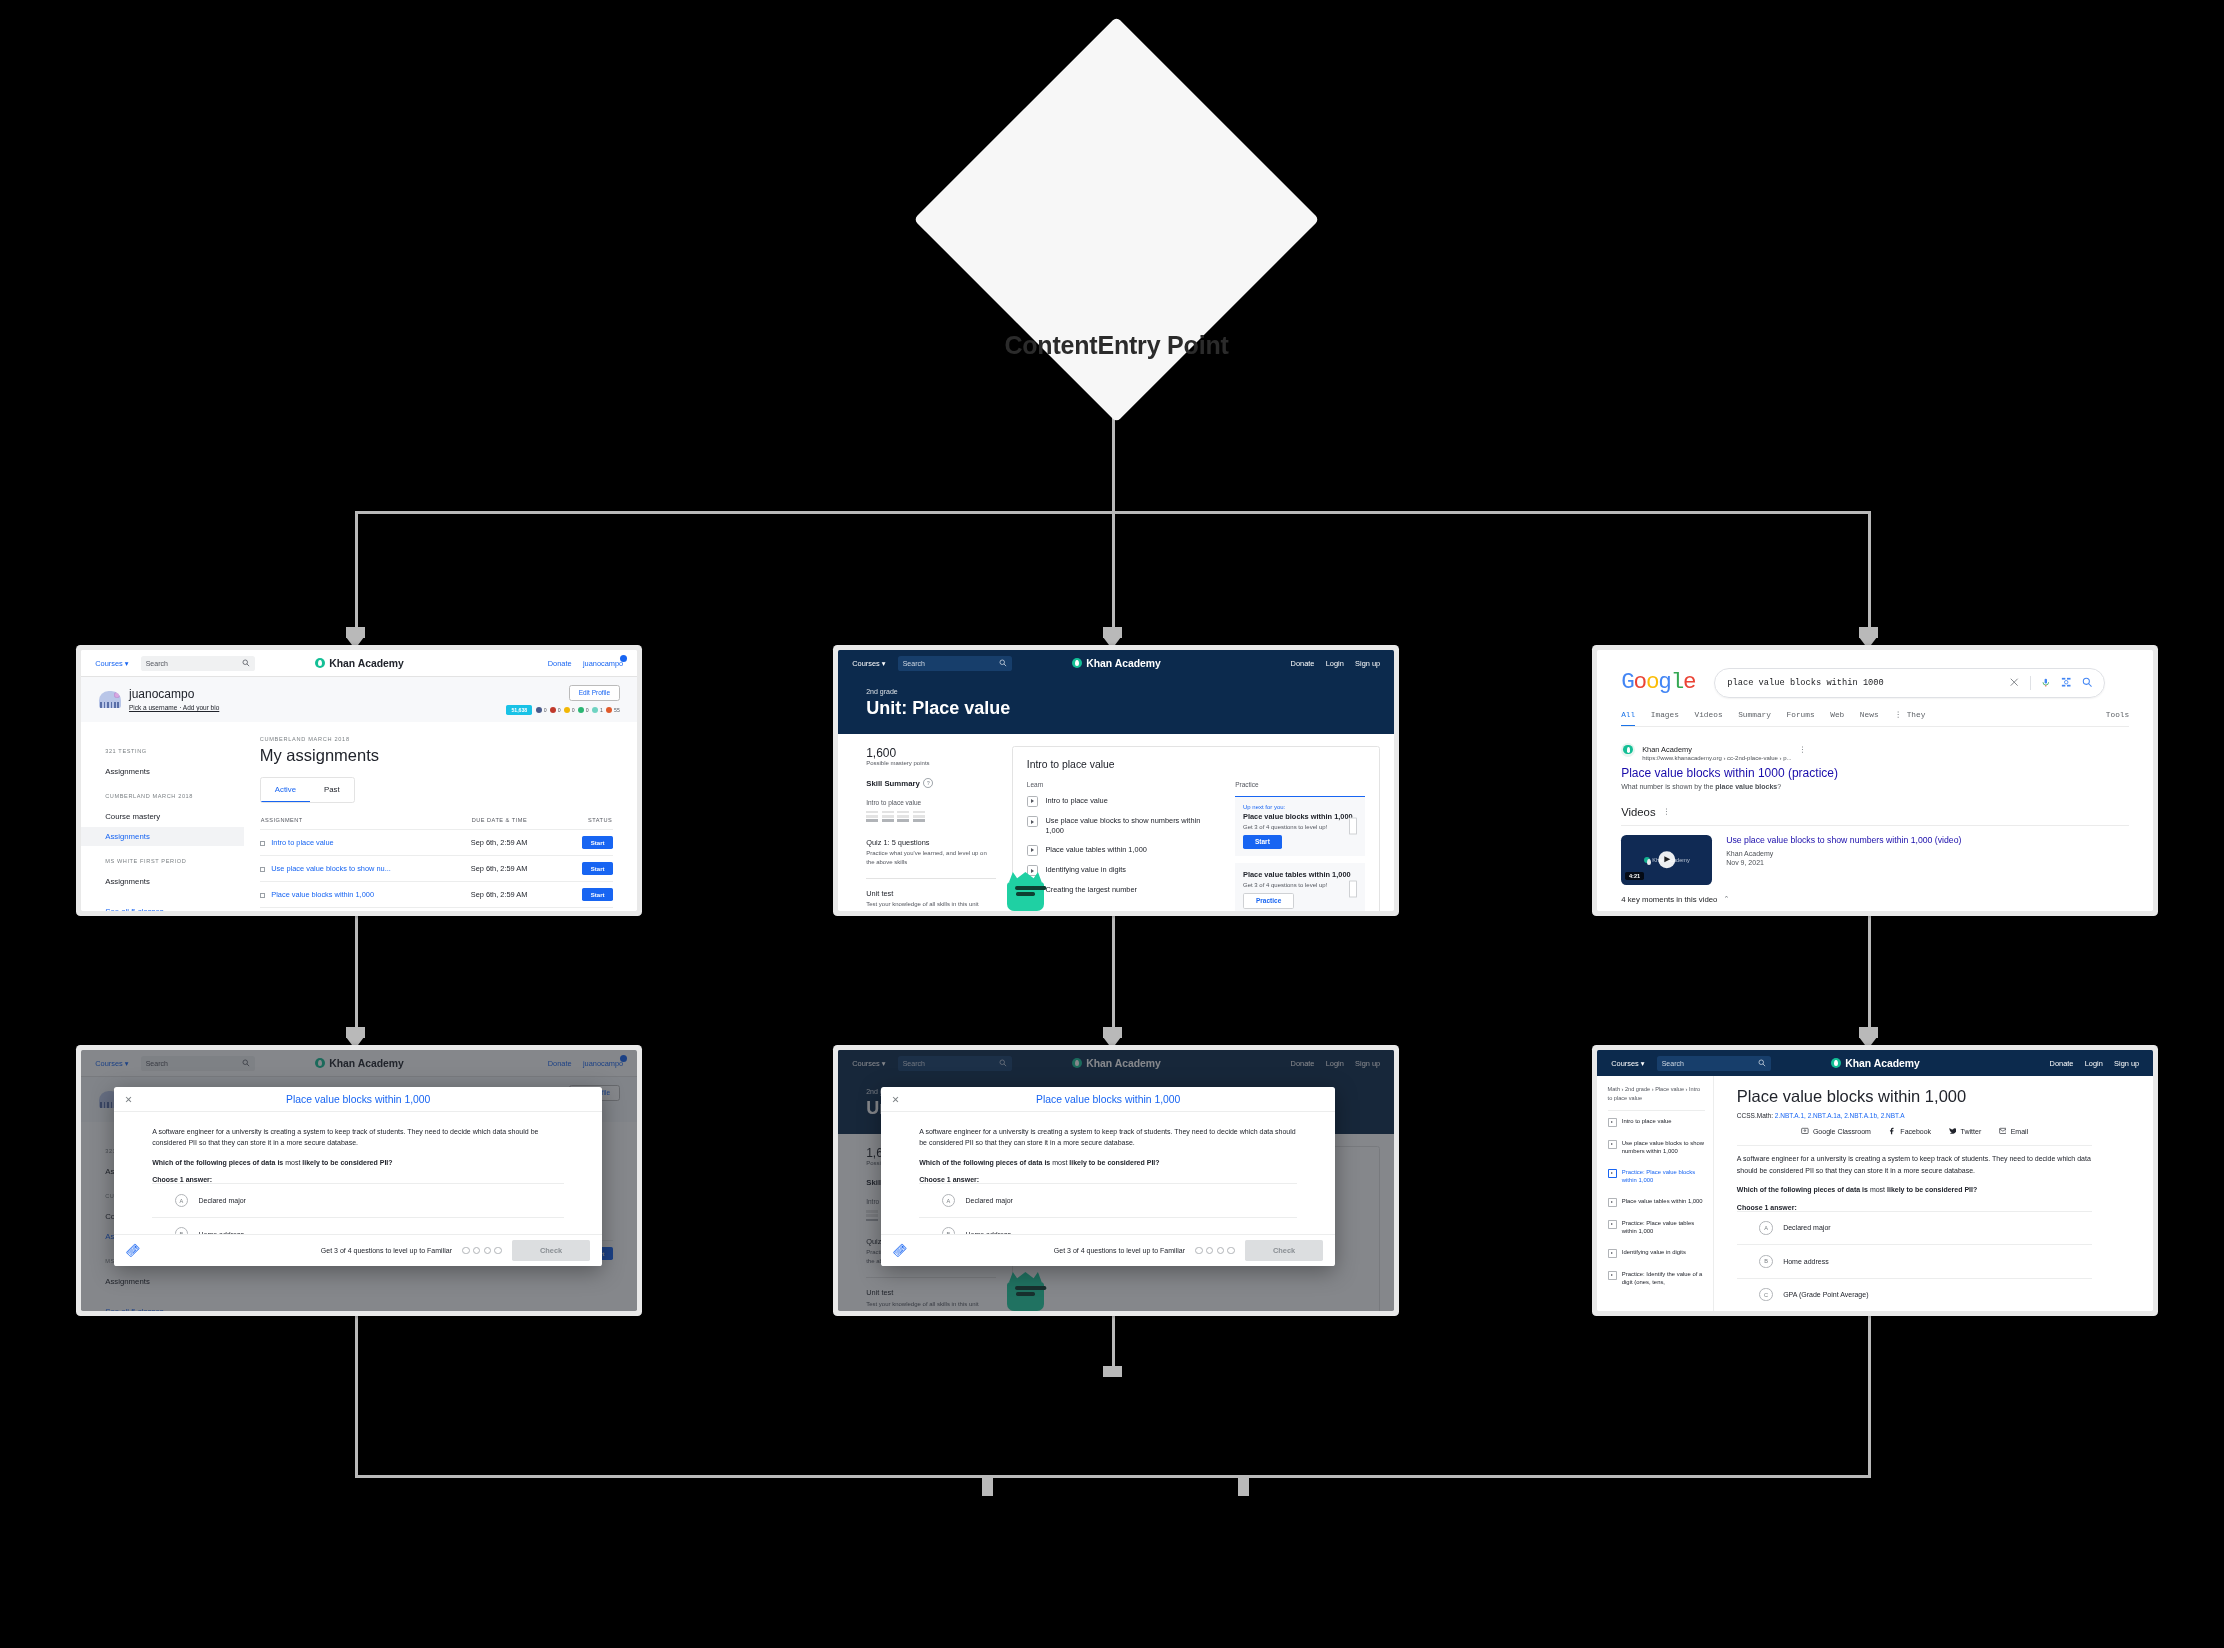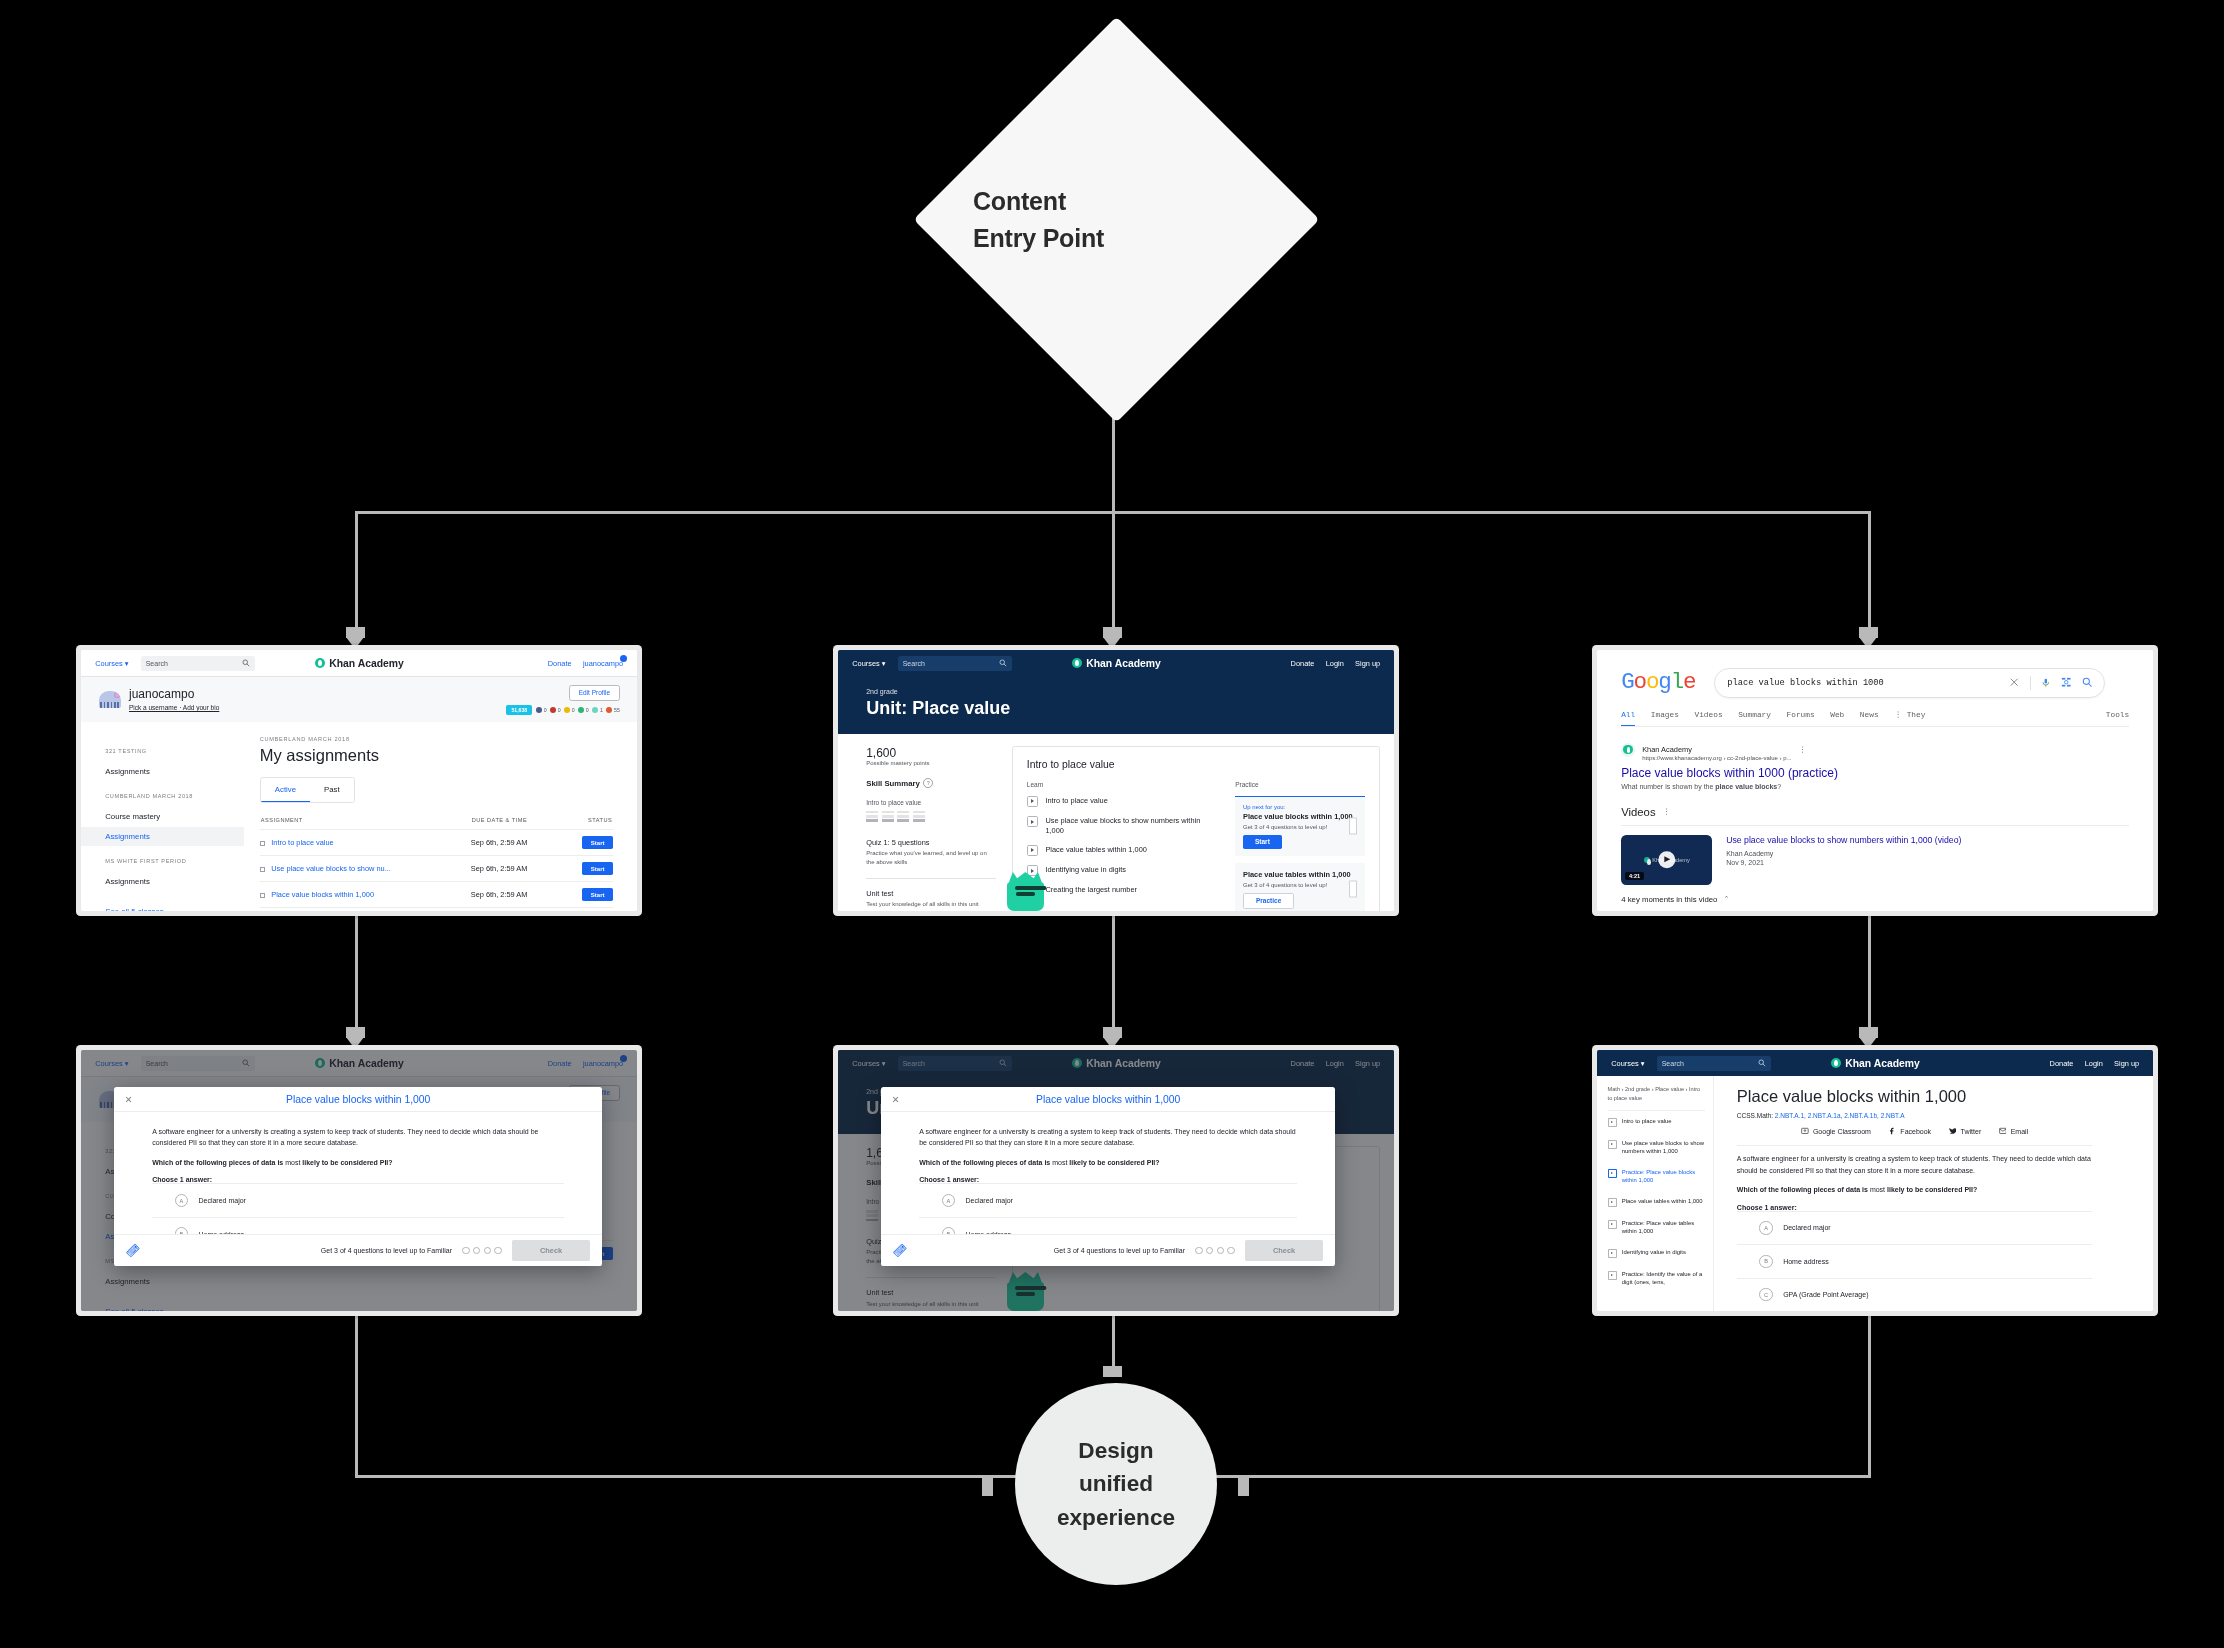--- a/index.html
+++ b/index.html
@@ -4,21 +4,21 @@
 <style>
   html,body{margin:0;padding:0;background:#000;}
   body{width:2225px;height:1649px;position:relative;overflow:hidden;
        font-family:"Liberation Sans",sans-serif;color:#21242c;}
   .canvas{position:absolute;inset:0;}
 
   
   .diamond{position:absolute;left:973px;top:76px;width:287px;height:287px;
            background:#f7f7f7;transform:rotate(45deg);border-radius:5.2px;}
   .diamond-label{position:absolute;left:973px;top:76px;width:287px;height:287px;
-           display:flex;flex-direction:column;align-items:flex-start;justify-content:center;
+           display:flex;flex-direction:row;align-items:flex-end;justify-content:center;
            font-size:25px;font-weight:700;color:#2b2b2b;line-height:1.45;letter-spacing:-0.2px;}
   .circle{position:absolute;left:1015px;top:1383px;width:202px;height:202px;border-radius:50%;
           background:#eceded;display:flex;flex-direction:column;align-items:center;
           justify-content:center;font-size:22.6px;font-weight:700;color:#2b2b2b;line-height:1.48;}
 
   
   .ln{position:absolute;background:#b9b9b9;}
   .arw{position:absolute;width:0;height:0;border-left:9.6px solid transparent;
        border-right:9.6px solid transparent;border-top:12px solid #b9b9b9;}
   .stub{position:absolute;background:#b9b9b9;width:19px;height:11.3px;}
@@ -870,20 +870,15 @@
           <div class="ch">
               <span class="chl">C</span>
               <span class="cht">GPA (Grade Point Average)</span>
             </div>
 
         </div>
       </div>
     </div>
   </div>
 
-  <div class="circle">
-    <div>Design</div>
-    <div>unified</div>
-    <div>experience</div>
-  </div>
 
 </div>
 
 
 </body></html>

